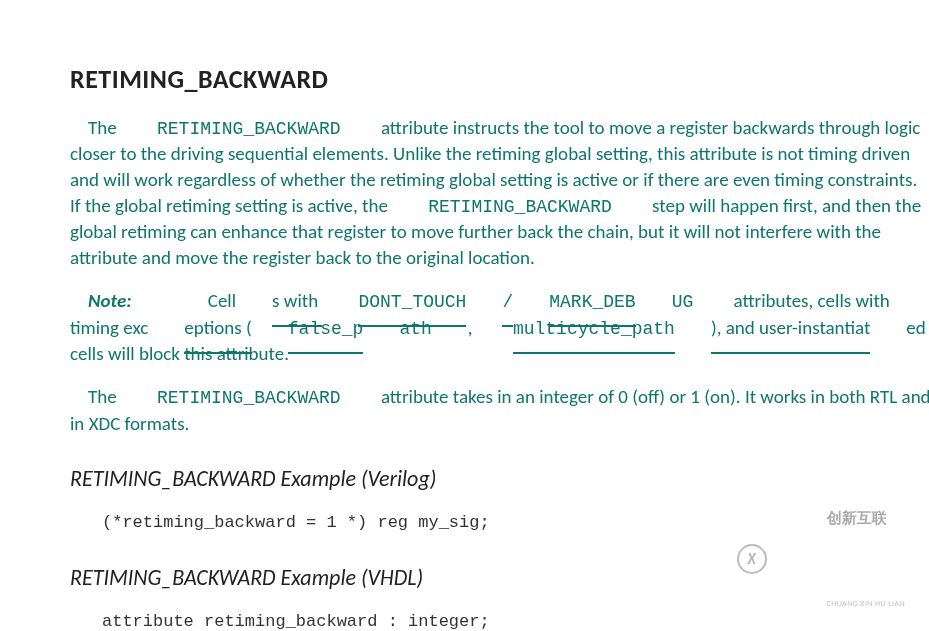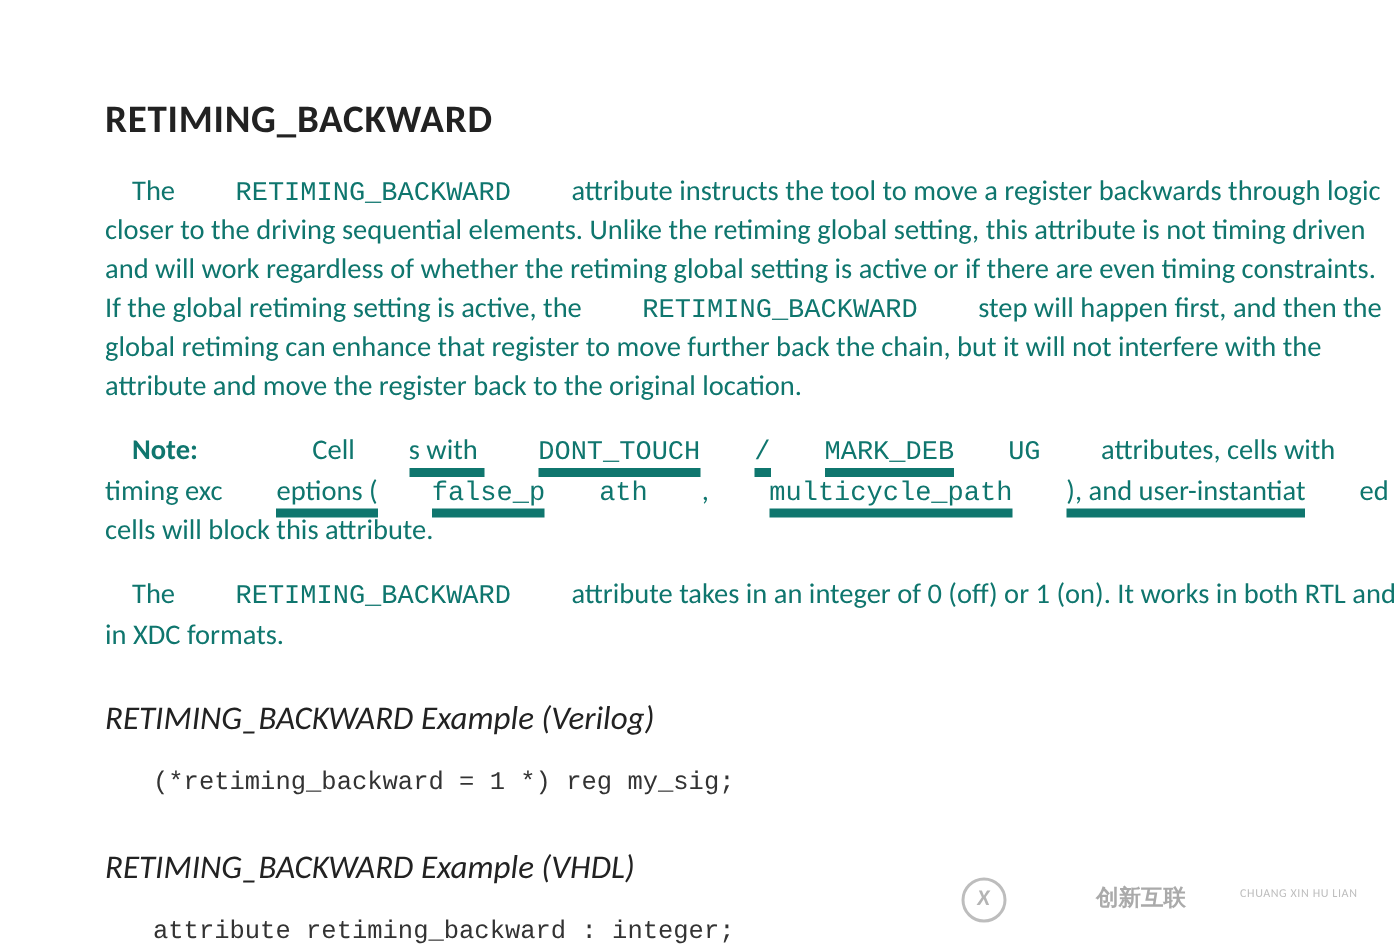--- a/index.html
+++ b/index.html
@@ -41,25 +41,26 @@
     .code-block {
       font-family: "Courier New", Courier, monospace;
       font-size: 17px;
       white-space: pre;
       padding-left: 32px;
       color: #333;
       margin-bottom: 10px;
     }
     .note-label {
       font-weight: 700;
+      font-style: italic;
       text-align: right;
     }
     .hl {
-      border-bottom: 6px solid #0f766e;
-      padding-bottom: 0;
+      border-bottom: 2px solid #0f766e;
+      padding-bottom: 13px;
     }
     .watermark {
       position: absolute;
       right: 6px;
       bottom: 6px;
       display: flex;
       align-items: center;
       gap: 6px;
       opacity: 0.55;
     }
@@ -71,21 +72,23 @@
       display: flex;
       align-items: center;
       justify-content: center;
       font-weight: 700;
       color: #777;
       font-size: 15px;
       font-style: italic;
     }
     .watermark-text {
       display: flex;
+      flex-direction: column;
       line-height: 1.0;
+      gap: 37px;
     }
     .watermark-text .cn {
       font-size: 15px;
       font-weight: 700;
       color: #666;
     }
     .watermark-text .py {
       font-size: 8px;
       color: #888;
       letter-spacing: 0.4px;

